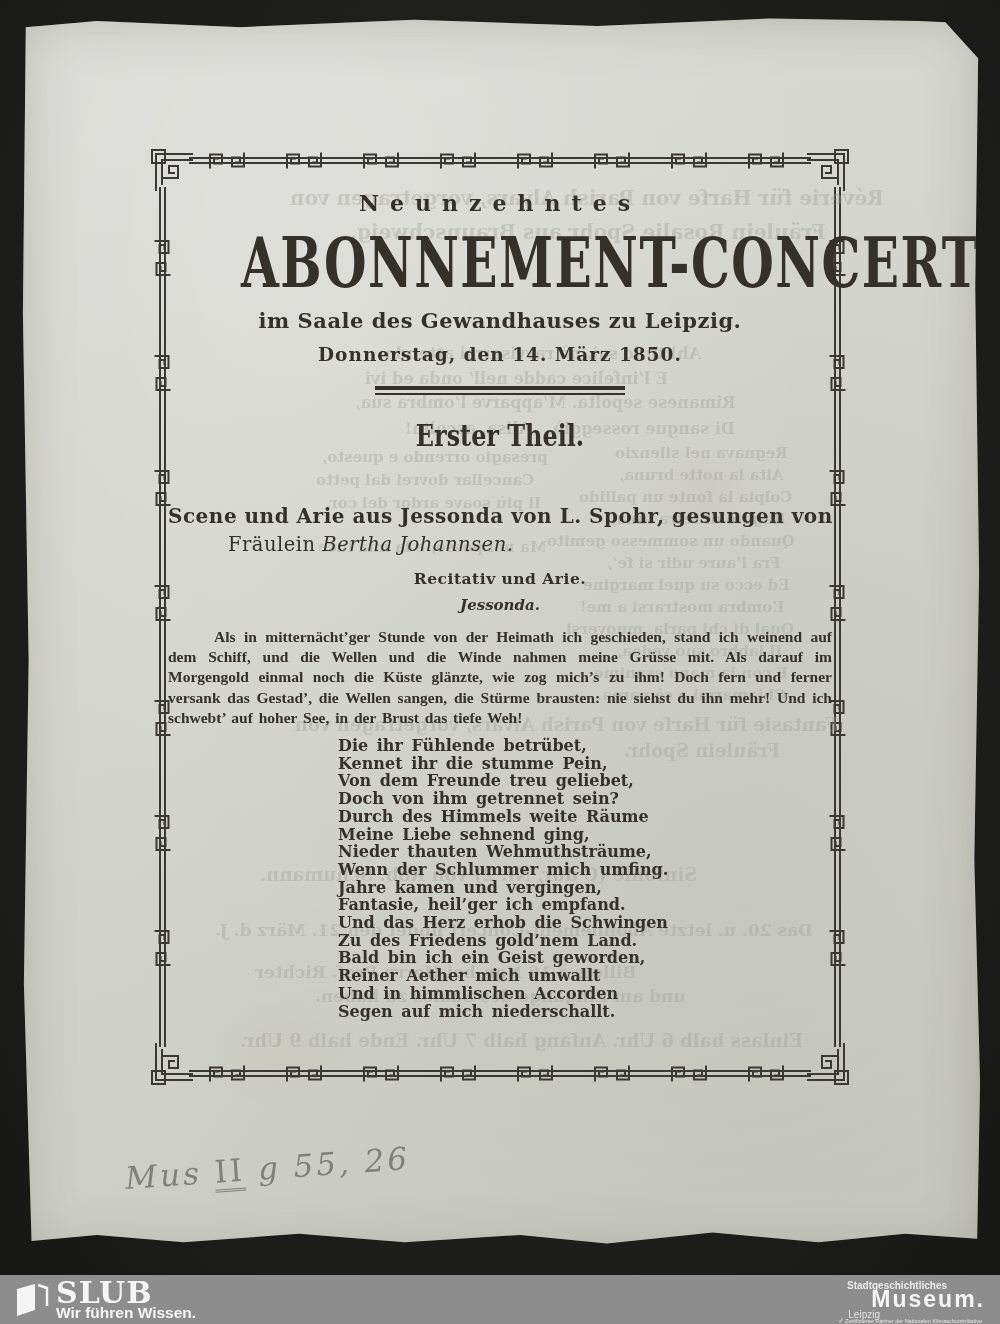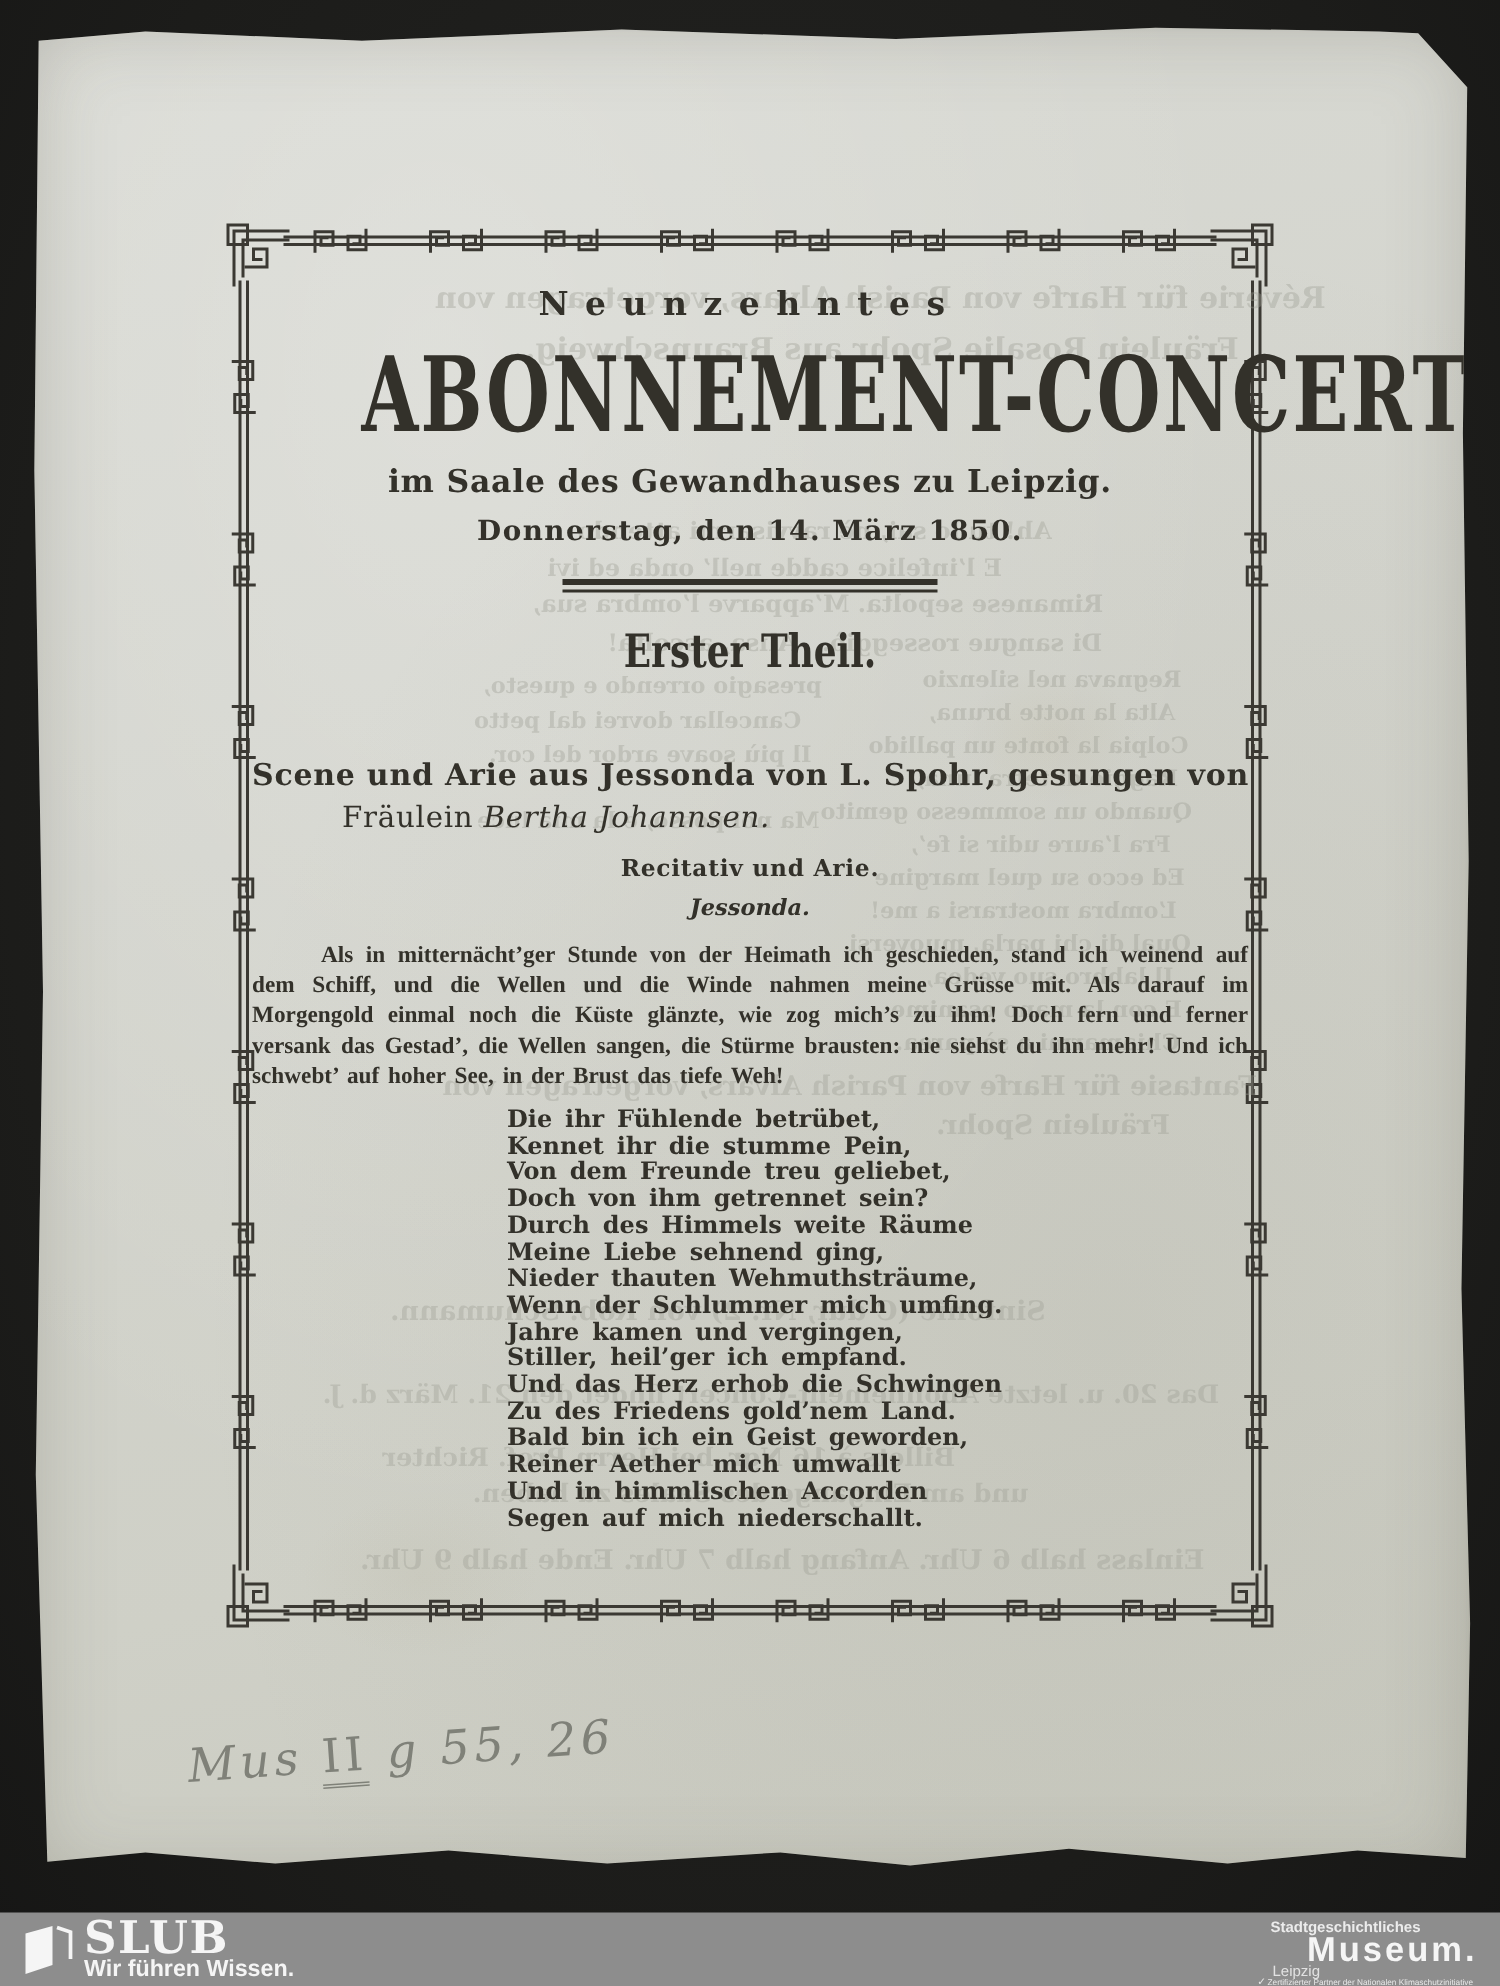--- a/index.html
+++ b/index.html
@@ -184,21 +184,21 @@
       <div class="poem">
         <div>Die ihr Fühlende betrübet,</div>
         <div>Kennet ihr die stumme Pein,</div>
         <div>Von dem Freunde treu geliebet,</div>
         <div>Doch von ihm getrennet sein?</div>
         <div>Durch des Himmels weite Räume</div>
         <div>Meine Liebe sehnend ging,</div>
         <div>Nieder thauten Wehmuthsträume,</div>
         <div>Wenn der Schlummer mich umfing.</div>
         <div>Jahre kamen und vergingen,</div>
-        <div>Stiller, heil’ger ich empfand.</div>
+        <div>Fantasie, heil’ger ich empfand.</div>
         <div>Und das Herz erhob die Schwingen</div>
         <div>Zu des Friedens gold’nem Land.</div>
         <div>Bald bin ich ein Geist geworden,</div>
         <div>Reiner Aether mich umwallt</div>
         <div>Und in himmlischen Accorden</div>
         <div>Segen auf mich niederschallt.</div>
       </div>
     </div>
 
     <div class="shelf">

